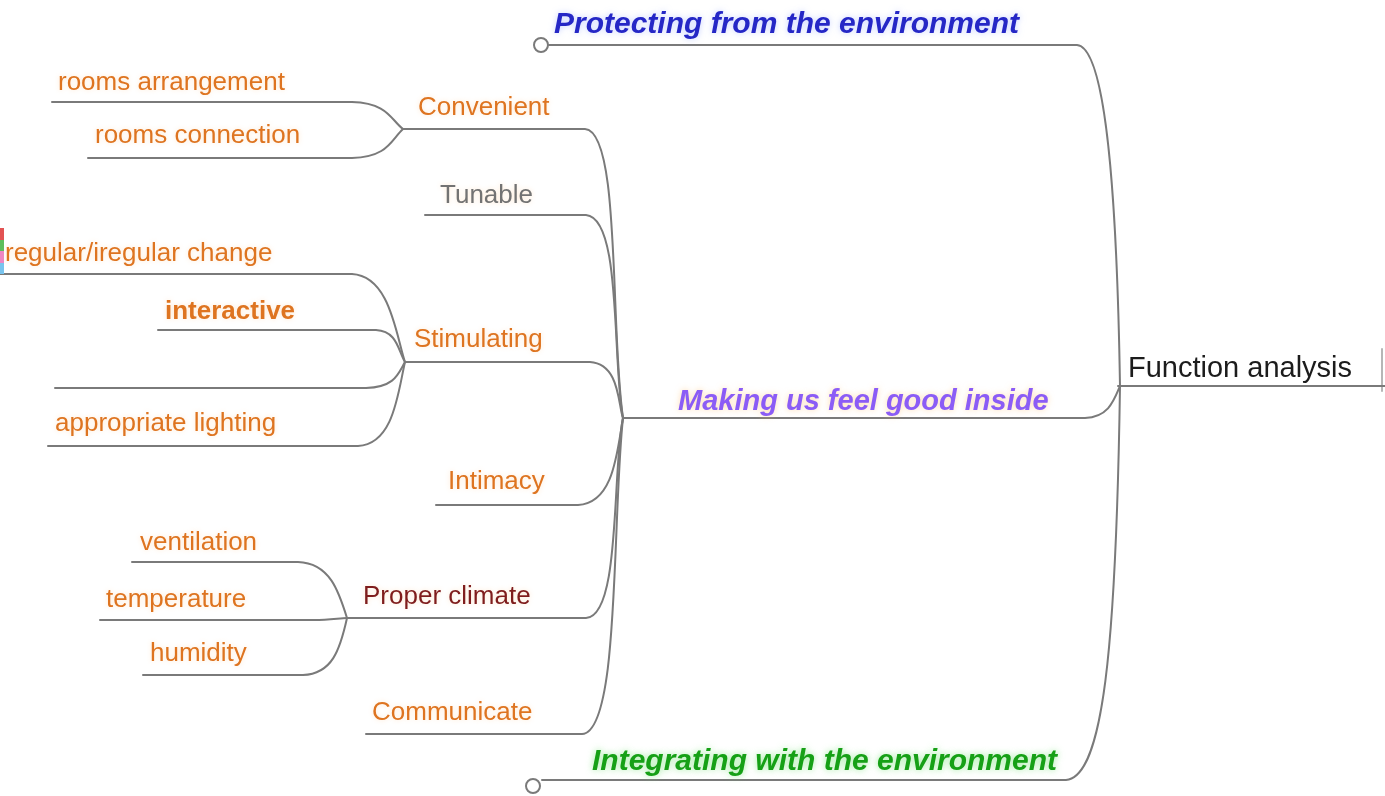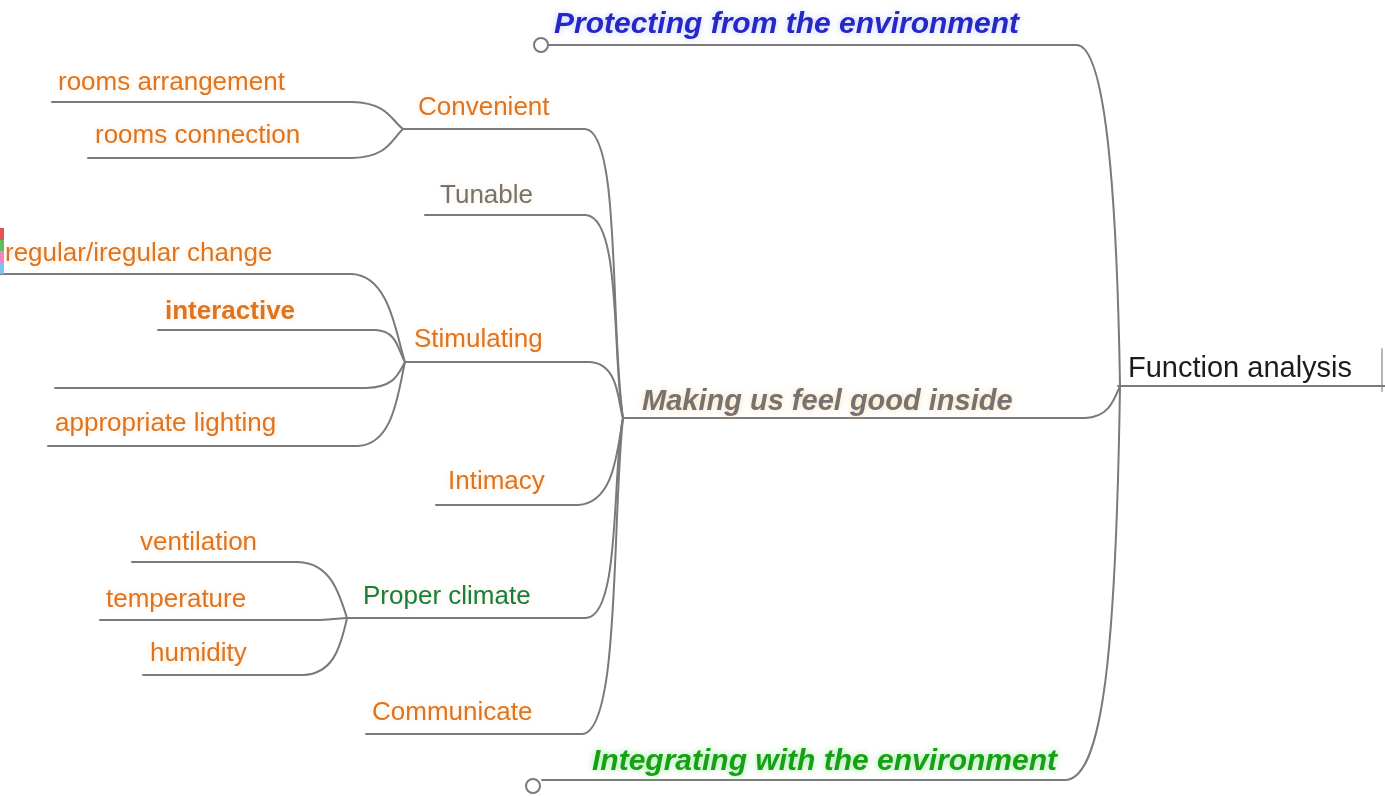--- a/index.html
+++ b/index.html
@@ -85,22 +85,22 @@
   <div class="node leaf" style="left: 165px; top: 296px; color: rgb(222, 116, 32); font-weight: bold;">interactive</div>
   <div class="node leaf" style="left: 55px; top: 408px; color: rgb(222, 116, 32);">appropriate lighting</div>
   <div class="node leaf" style="left: 140px; top: 527px; color: rgb(222, 116, 32);">ventilation</div>
   <div class="node leaf" style="left: 106px; top: 584px; color: rgb(222, 116, 32);">temperature</div>
   <div class="node leaf" style="left: 150px; top: 638px; color: rgb(222, 116, 32);">humidity</div>
 
   <div class="node leaf" style="left: 418px; top: 92px; color: rgb(222, 116, 32);">Convenient</div>
   <div class="node leaf" style="left: 440px; top: 180px; color: #737373;">Tunable</div>
   <div class="node leaf" style="left: 414px; top: 324px; color: rgb(222, 116, 32);">Stimulating</div>
   <div class="node leaf" style="left: 448px; top: 466px; color: rgb(222, 116, 32);">Intimacy</div>
-  <div class="node leaf" style="left: 363px; top: 581px; color: #15803d;">Proper climate</div>
+  <div class="node leaf" style="left: 363px; top: 581px; color: #7f1d1d;">Proper climate</div>
   <div class="node leaf" style="left: 372px; top: 697px; color: rgb(222, 116, 32);">Communicate</div>
 
   <div class="node cat cat-blue" style="left: 554px; top: 6px; color: rgb(37, 39, 198);">Protecting from the environment</div>
-  <div class="node cat cat-orange" style="left: 642px; top: 384px; color: #737373;">Making us feel good inside</div>
+  <div class="node cat cat-orange" style="left: 678px; top: 384px; color: #8b5cf6;">Making us feel good inside</div>
   <div class="node cat cat-green" style="left: 548px; top: 743px; color: rgb(22, 160, 22); margin-left: 44px;">Integrating with the environment</div>
 
   <div class="node root" style="left: 1128px; top: 351px; color: rgb(28, 28, 28);">Function analysis</div>
 
 </div>
 
 </body></html>

